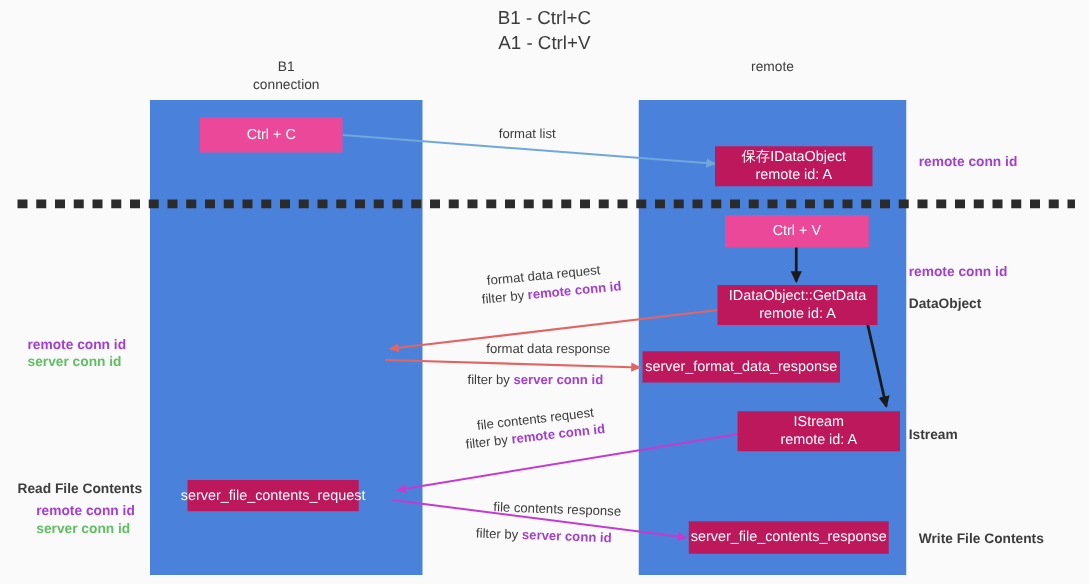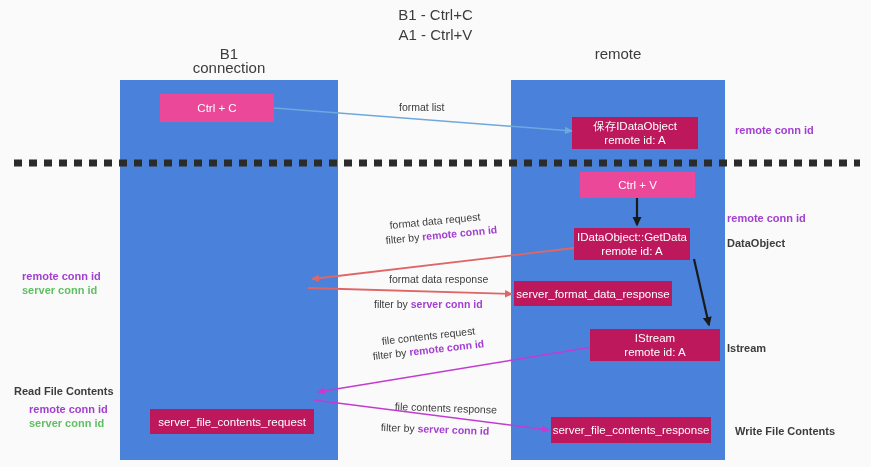--- a/index.html
+++ b/index.html
@@ -9,21 +9,21 @@
     color:#333;
   }
   #stage{position:absolute;left:0;top:0;width:871px;height:467px;}
 
   .title{
     position:absolute;left:0;top:5px;width:871px;text-align:center;
     font-size:15px;line-height:20px;color:#3c3c3c;
   }
 
   .colhdr{
-    position:absolute;text-align:center;font-size:15px;line-height:14px;color:#3c3c3c;
+    position:absolute;text-align:center;font-size:11px;line-height:14px;color:#3c3c3c;
   }
 
   .lane{position:absolute;background:#4a82db;}
 
   .box{
     position:absolute;display:flex;flex-direction:column;
     align-items:center;justify-content:center;
     color:#ffffff;font-size:11.5px;line-height:14px;text-align:center;
     box-sizing:border-box;padding:2px 4px;
   }
@@ -109,36 +109,36 @@
 
   <div class="box orange" style="left:572px;top:117px;width:126px;height:32px;">
     <span>保存IDataObject</span>
     <span class="l2">remote id: A</span>
   </div>
 
   <div class="box green" style="left:580px;top:172px;width:115px;height:26px;">
     <span>Ctrl + V</span>
   </div>
 
-  <div class="box orange" style="left:574px;top:228px;width:116px;height:32px;text-align:right;">
+  <div class="box orange" style="left:574px;top:228px;width:128px;height:32px;text-align:right;">
     <span>IDataObject::GetData</span>
     <span class="l2">remote id: A</span>
   </div>
 
   <div class="box orange" style="left:590px;top:329px;width:130px;height:32px;">
     <span>IStream</span>
     <span class="l2">remote id: A</span>
   </div>
 
 
   <div class="box orange" style="left:514px;top:281px;width:158px;height:25px;">
     <span>server_format_data_response</span>
   </div>
 
-  <div class="box orange" style="left:150px;top:384px;width:164px;height:25px;margin-top:25px;">
+  <div class="box orange" style="left:150px;top:384px;width:137px;height:25px;">
     <span>server_file_contents_request</span>
   </div>
 
   <div class="box orange" style="left:551px;top:417px;width:160px;height:26px;">
     <span>server_file_contents_response</span>
   </div>
 
   <div class="arrlbl" style="left:399px;top:101px;">
     <span>format list</span>
   </div>

